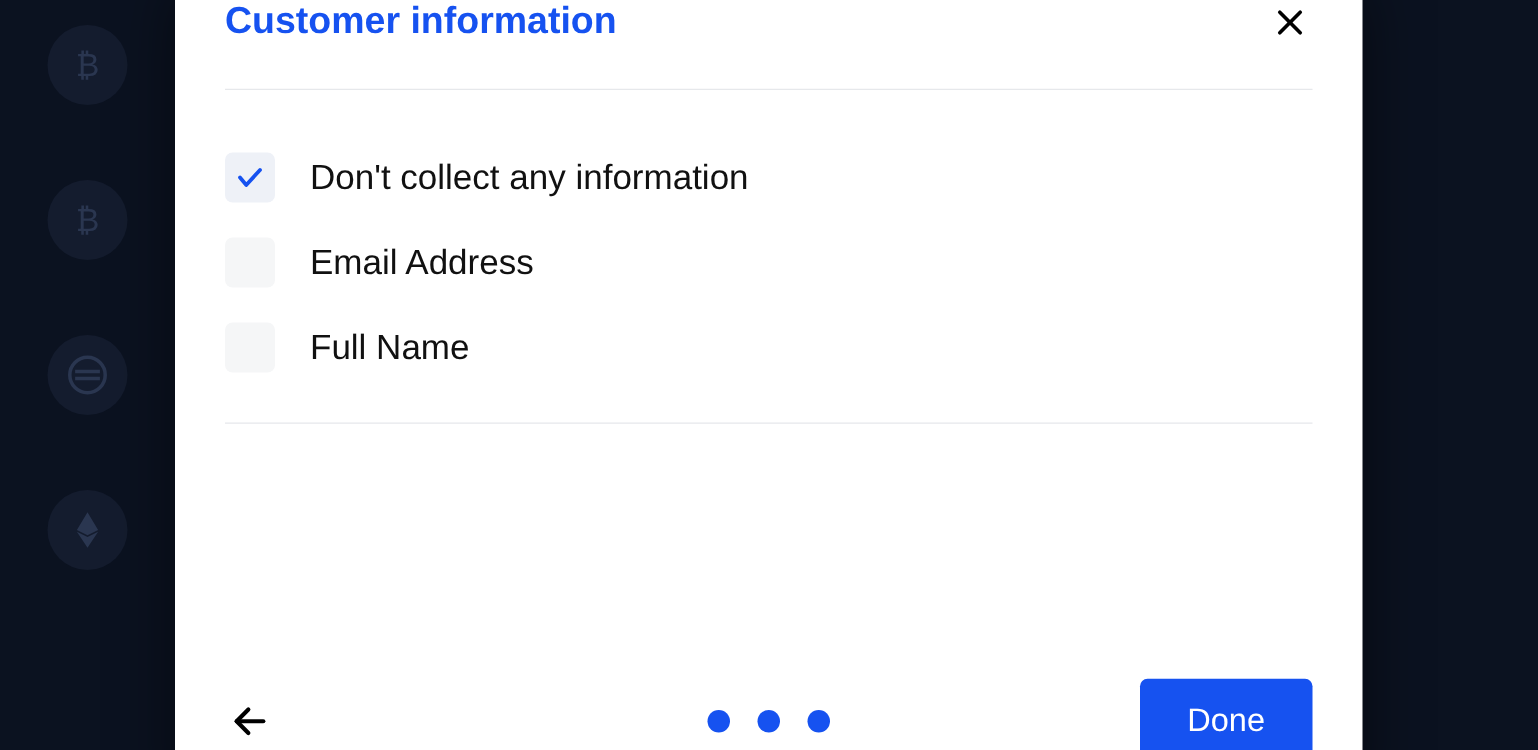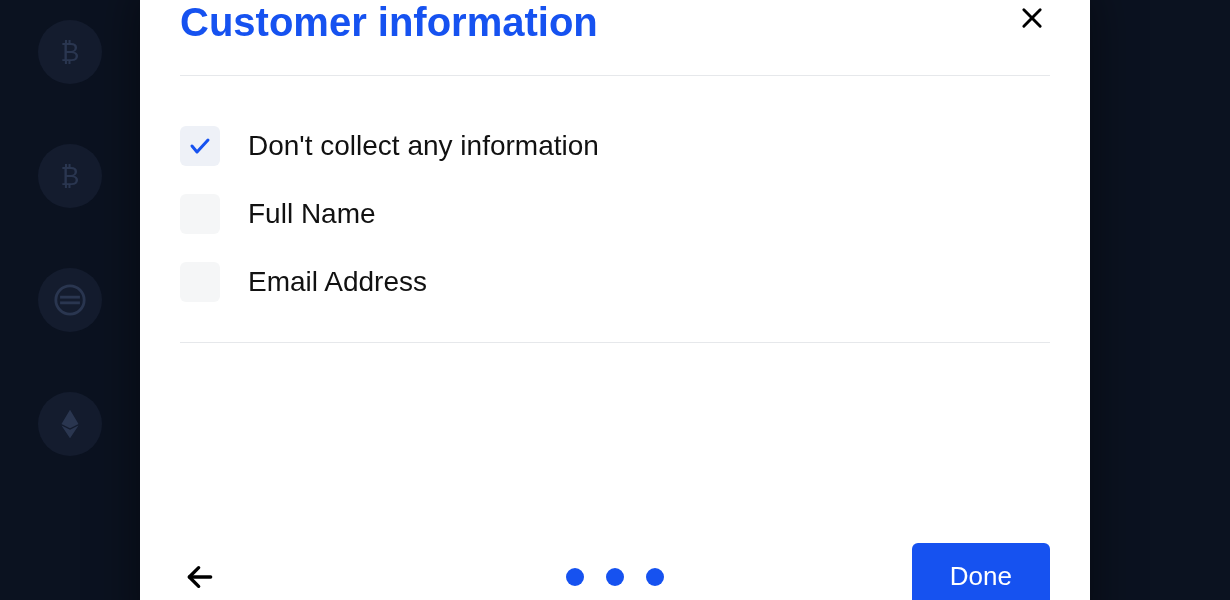--- a/index.html
+++ b/index.html
@@ -40,21 +40,21 @@
       display: flex;
       flex-direction: column;
     }
     .modal-header {
       display: flex;
       justify-content: space-between;
       align-items: flex-start;
     }
     .modal-title {
       color: #1652f0;
-      font-size: 40px;
+      font-size: 30px;
       font-weight: 600;
     }
     .close-btn {
       font-size: 32px;
       color: #000;
       cursor: pointer;
       line-height: 1;
       padding: 4px;
     }
     .divider {
@@ -182,27 +182,27 @@
         <svg class="checkmark" width="24" height="24" viewBox="0 0 24 24" fill="none" stroke="#1652f0" stroke-width="3" stroke-linecap="round" stroke-linejoin="round">
             <polyline points="4 12 9 18 20 6"></polyline>
           </svg>
       </div>
       <span class="option-label">Don't collect any information</span>
     </div>
     <div class="option-row">
       <div class="checkbox">
         
       </div>
-      <span class="option-label">Full Name</span>
+      <span class="option-label">Email Address</span>
     </div>
     <div class="option-row">
       <div class="checkbox">
         
       </div>
-      <span class="option-label">Email Address</span>
+      <span class="option-label">Full Name</span>
     </div>
   </div>
 
   <hr class="divider2">
 
   <div class="footer" style="position:relative;">
     <div class="back-btn">
       <svg width="32" height="32" viewBox="0 0 24 24" fill="none" stroke="#000" stroke-width="2.5" stroke-linecap="round" stroke-linejoin="round">
           <line x1="20" y1="12" x2="4" y2="12"></line>
           <polyline points="11 5 4 12 11 19"></polyline>

